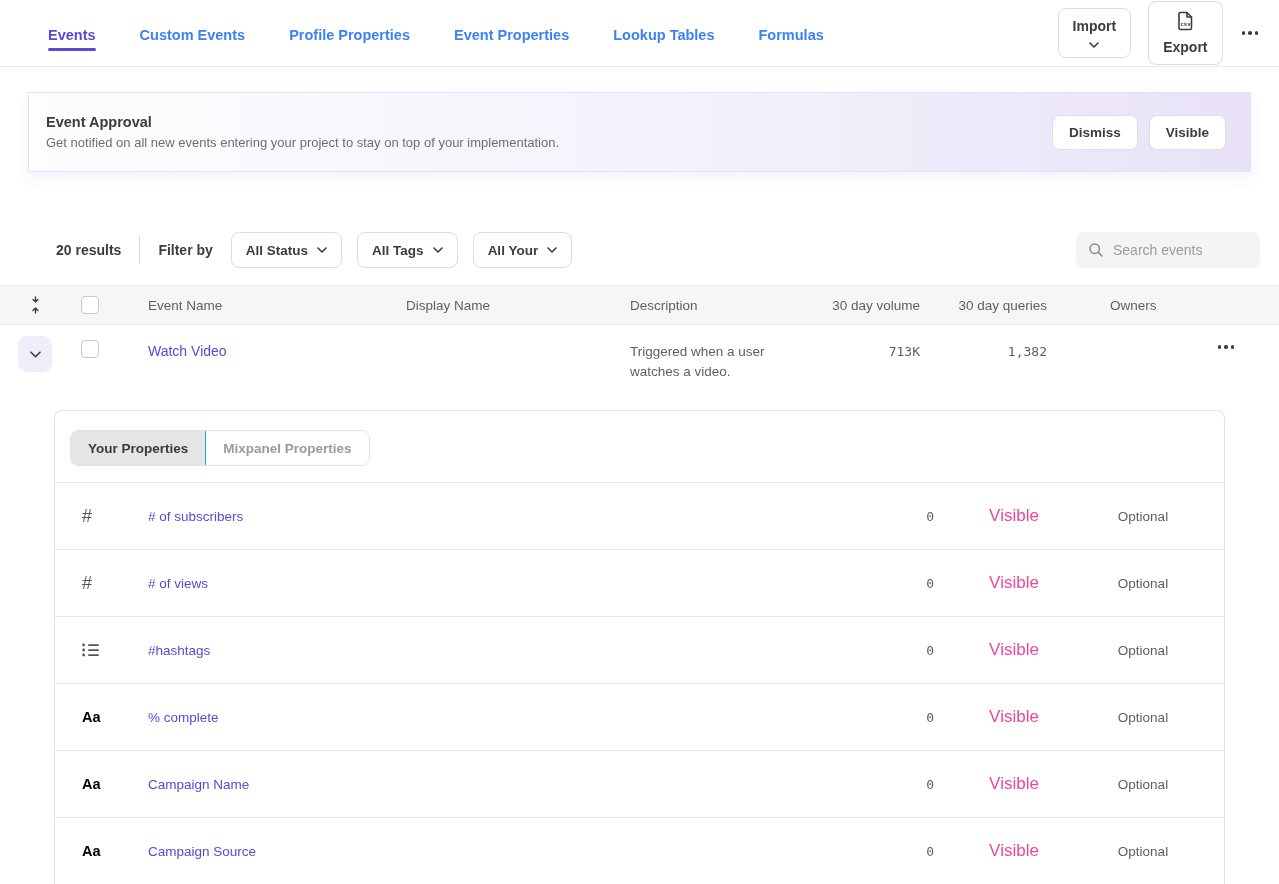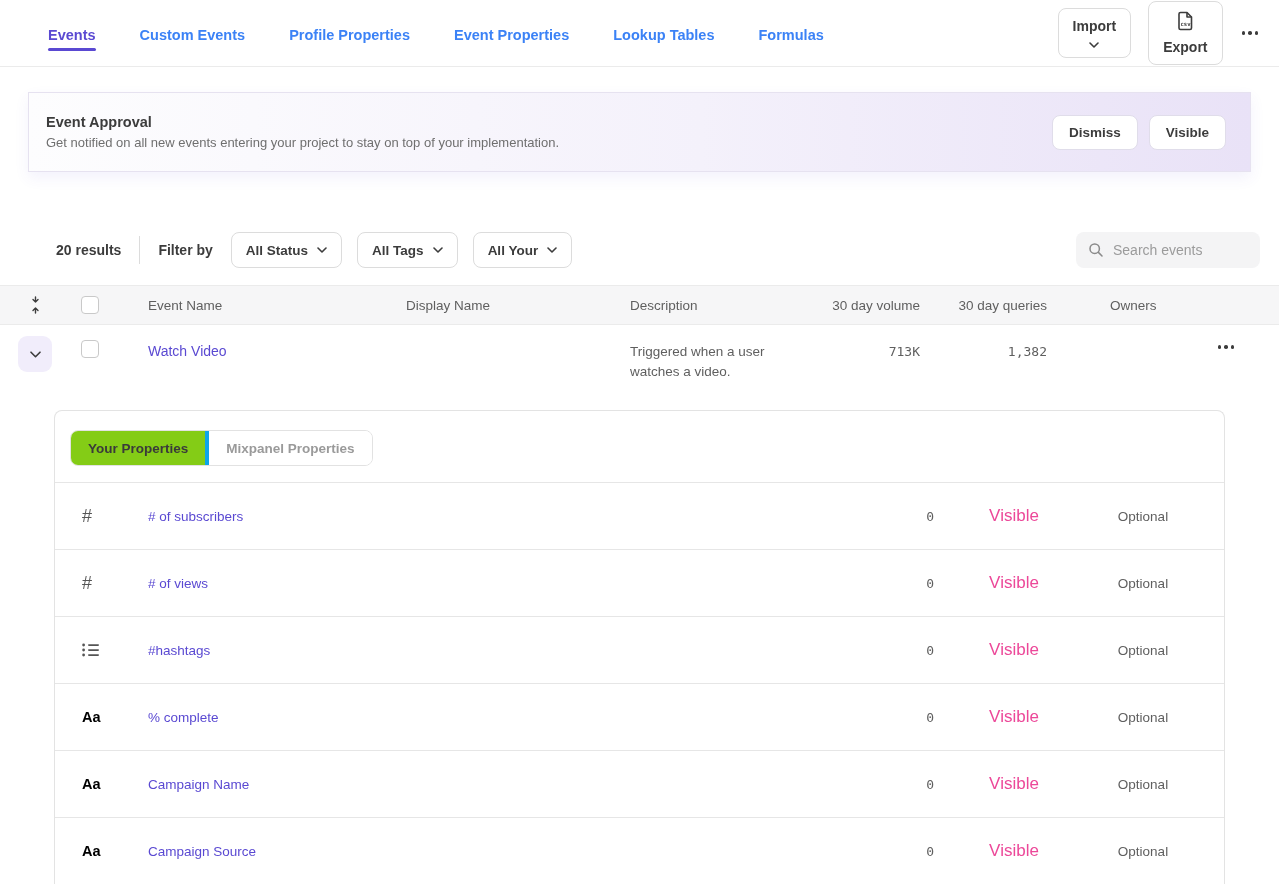--- a/index.html
+++ b/index.html
@@ -65,21 +65,21 @@
   .event-link { color:#5a49d2; font-size:14px; text-decoration:none; cursor:pointer; display:inline-block; padding-top:7px; }
   .desc-text { font-size:13.5px; color:#5f5f5f; line-height:20px; padding-top:6px; max-width:160px; }
   .num { font-family:"DejaVu Sans Mono", monospace; font-size:13px; color:#5f5f5f; padding-top:8px; }
   .row-more { margin-left:auto; margin-right:43px; padding-top:9px; }
 
   
   .panel { margin:0 54px; width:1171px; border:1px solid #e3e3e3; border-bottom:none; border-radius:8px 8px 0 0; background:#fff; }
   .panel-tabs-wrap { padding:19px 15px 16px; }
   .seg-control { display:inline-flex; border:1px solid #e2e2e2; border-radius:8px; overflow:hidden; height:36px; }
   .seg { display:flex; align-items:center; padding:0 17px; font-size:13.5px; font-weight:600; color:#9a9a9a; background:#fff; cursor:pointer; }
-  .seg.active { background:#84cc16; color:#3a3a3a; border-right:4px solid #0ea5e9; }
+  .seg.active { background:#e5e5e5; color:#3a3a3a; border-right:1px solid #0ea5e9; }
   .p-row { display:flex; align-items:center; height:67px; border-top:1px solid #e6e6e6; padding-right:32px; }
   .p-icon { width:93px; padding-left:27px; display:flex; align-items:center; color:#555; }
   .glyph-num { font-size:18px; color:#555; font-weight:400; }
   .glyph-text { font-size:14.5px; color:#000000;font-weight:bold; }
   .p-name { flex:1; }
   .p-link { color:#5a49d2; font-size:13.5px; text-decoration:none; cursor:pointer; }
   .p-count { width:60px; text-align:right; font-family:"DejaVu Sans Mono", monospace; font-size:13px; color:#5f5f5f; }
   .p-visible { width:160px; text-align:center; font-size:17px; color:#ec4899; }
   .p-optional { width:98px; text-align:center; font-size:13.5px; color:#5f5f5f; }
 

